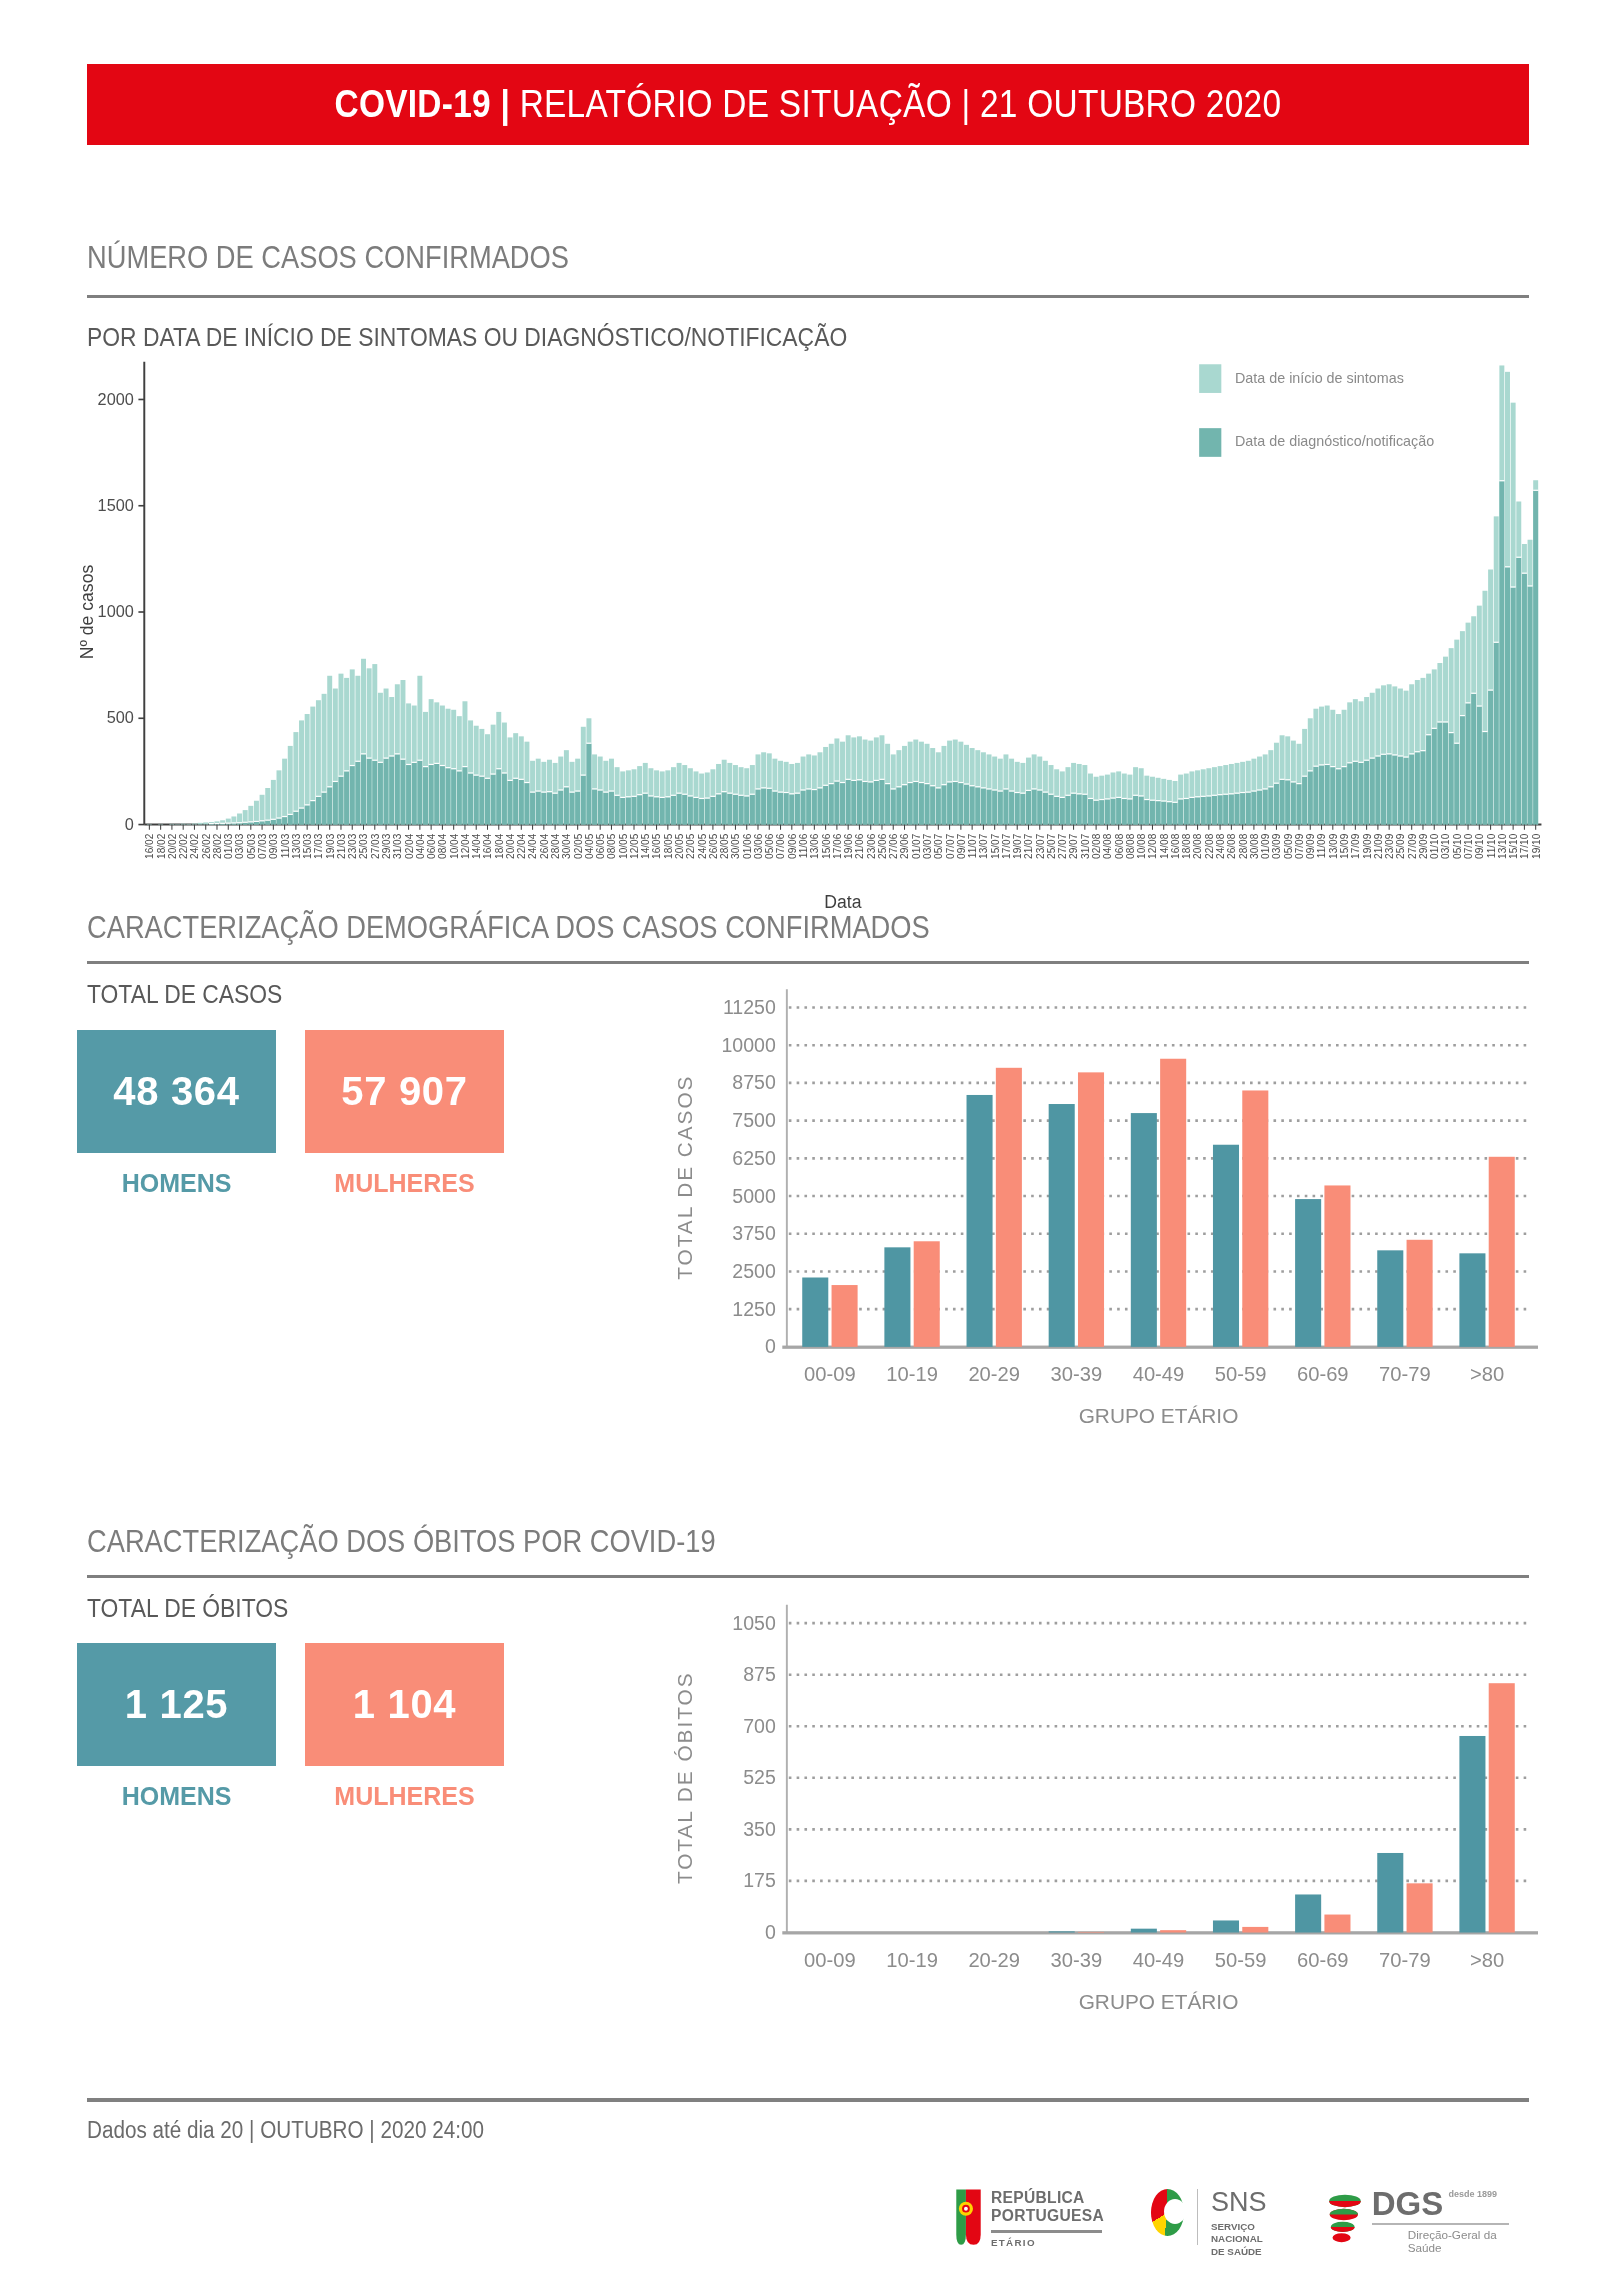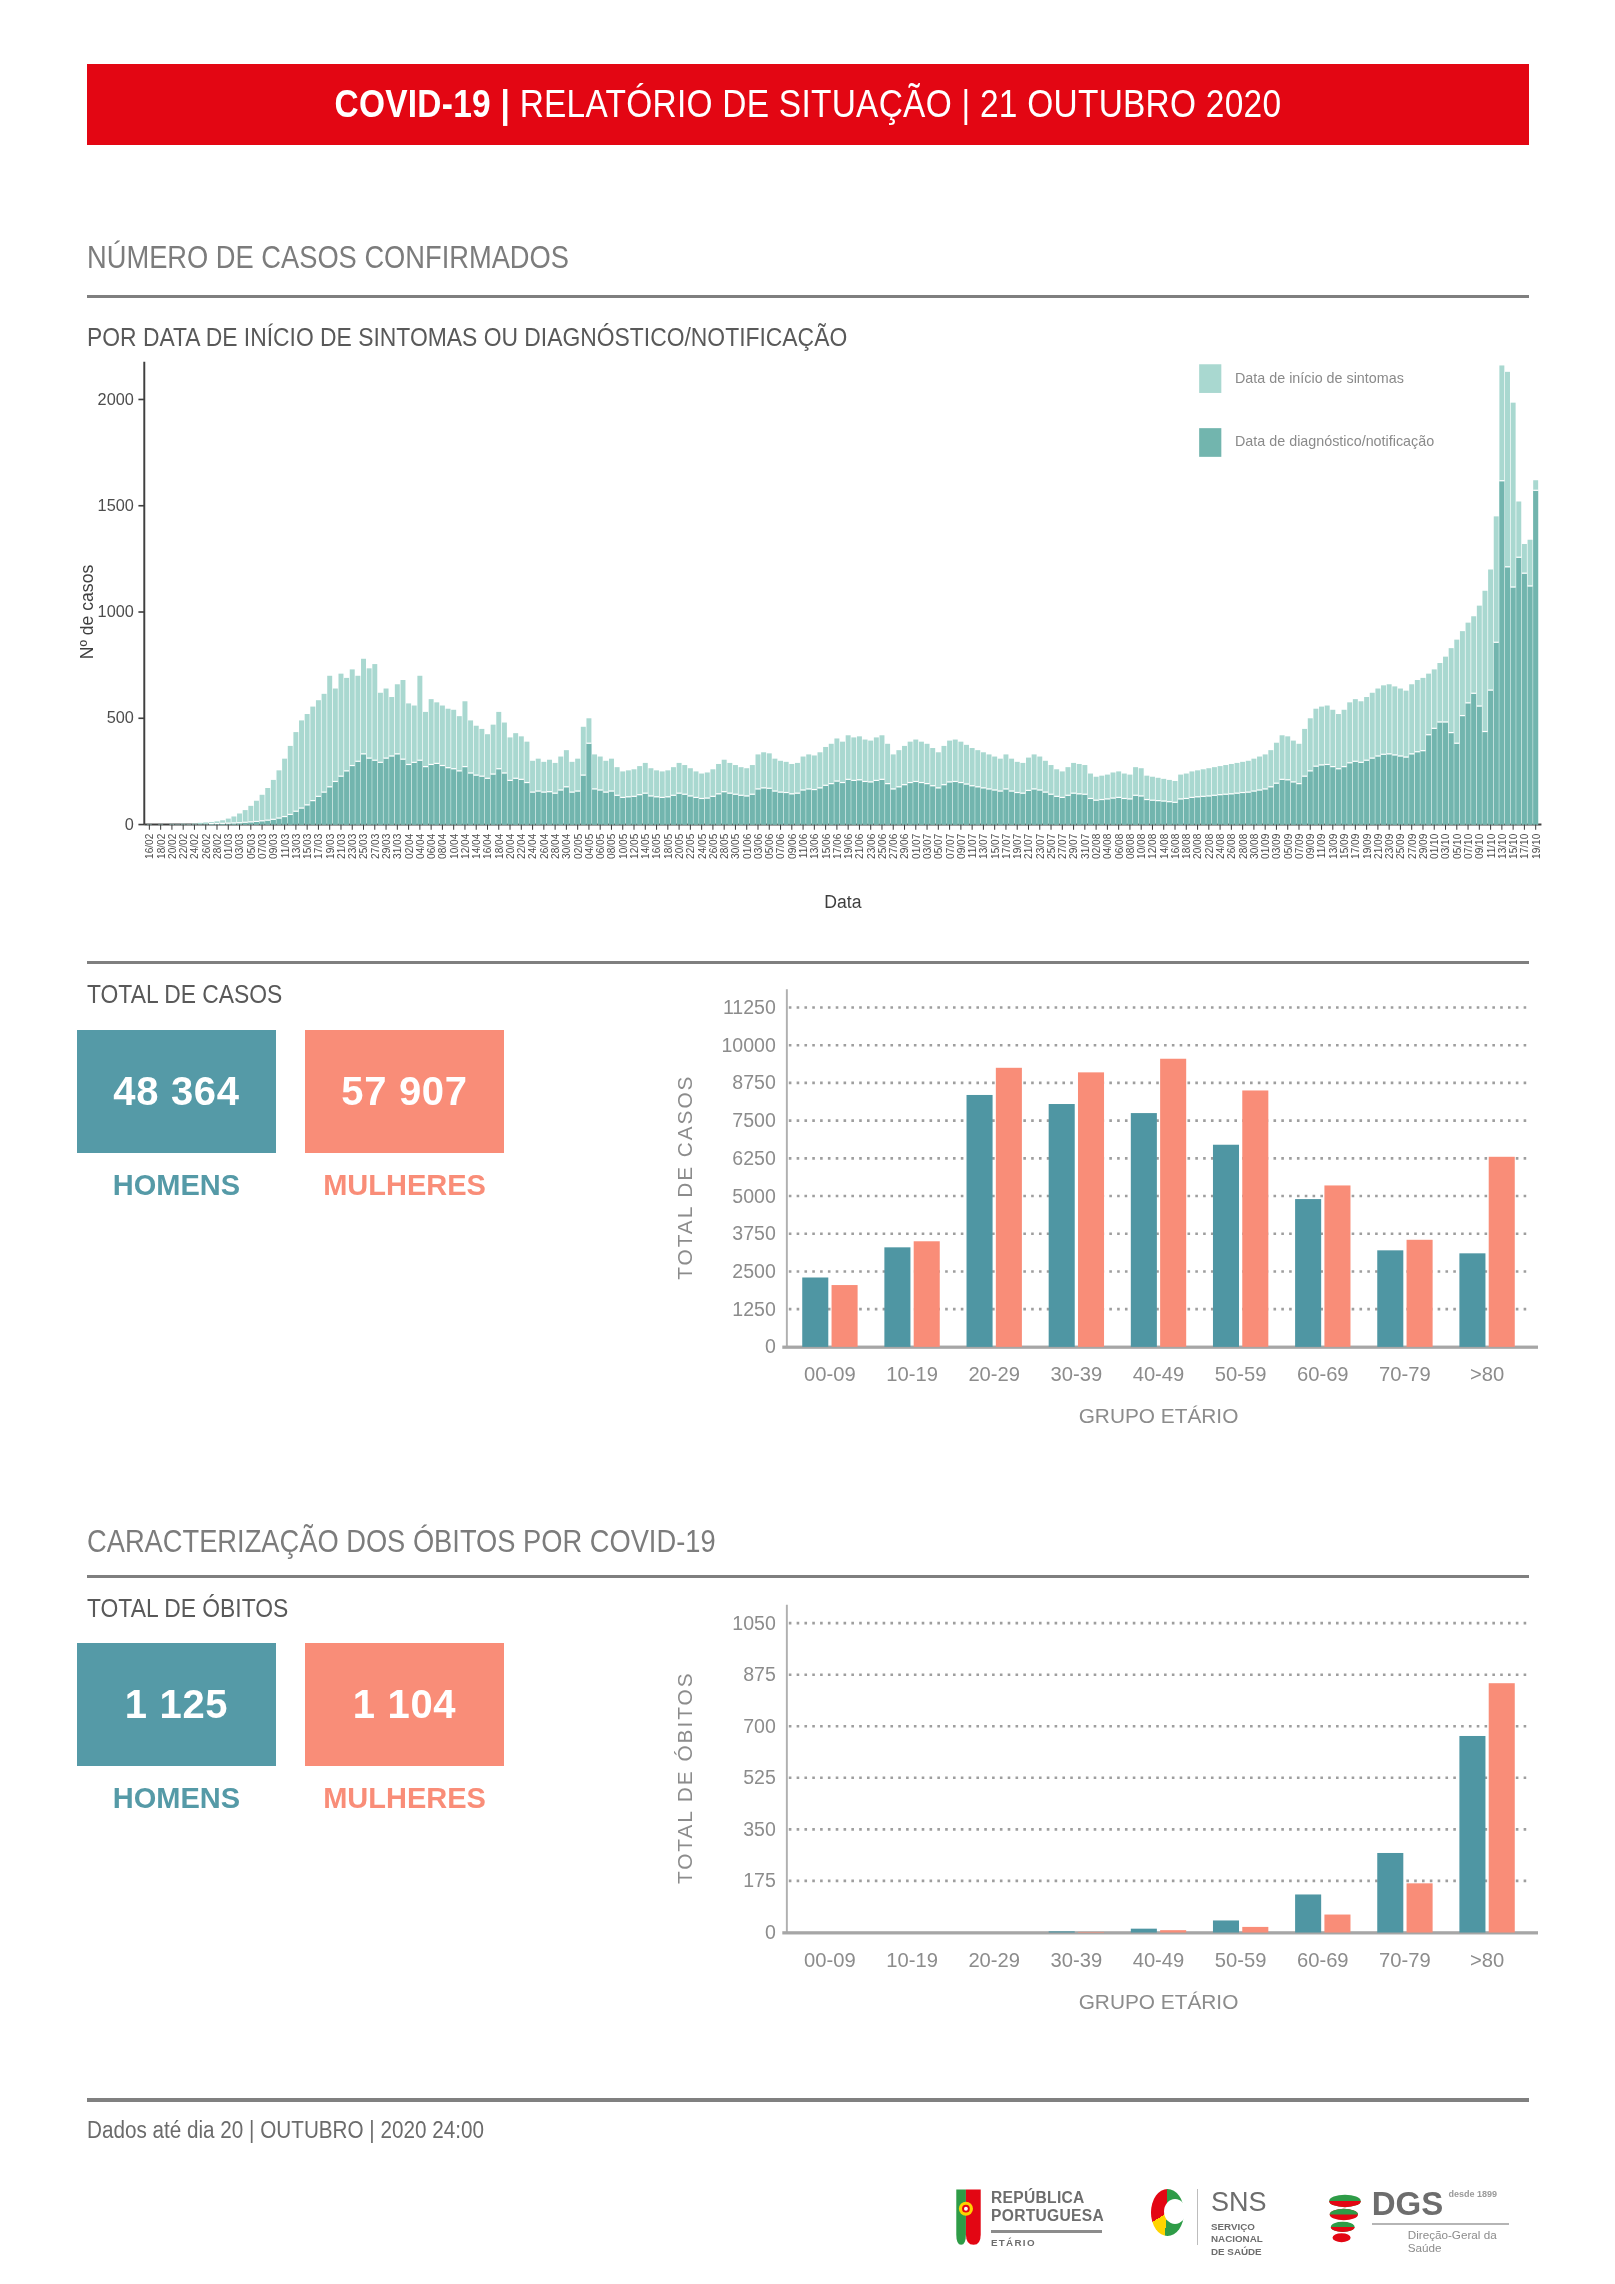--- a/index.html
+++ b/index.html
@@ -8,21 +8,21 @@
   .banner{position:absolute;left:87px;top:64px;width:1442px;height:81px;
           display:flex;align-items:center;justify-content:center;color:#fff;}
   .banner .cond{font-size:38px;letter-spacing:0.3px;}
   .cond{display:inline-block;transform:scaleX(.88);transform-origin:center;white-space:nowrap;}
   .condL{display:inline-block;transform:scaleX(.88);transform-origin:left;white-space:nowrap;}
   .h1{position:absolute;left:87px;color:#7c7c7c;font-size:31px;font-weight:400;}
   .rule{position:absolute;left:87px;width:1442px;height:3.3px;background:#7f7f7f;}
   .sub{position:absolute;left:87px;color:#595959;font-size:26px;font-weight:400;}
   .statbox{position:absolute;width:199px;height:123px;display:flex;align-items:center;
            justify-content:center;color:#fff;font-size:40px;font-weight:700;letter-spacing:0.7px;}
-  .statlabel{position:absolute;width:199px;text-align:center;font-size:29px;font-weight:700;}
+  .statlabel{position:absolute;width:199px;text-align:center;font-size:25px;font-weight:700;}
   .chartbox{position:absolute;}
   .footrule{position:absolute;left:87px;width:1442px;height:3.9px;background:#808080;}
   .footnote{position:absolute;left:87px;color:#6b6b6b;font-size:23.5px;}
   .logos{position:absolute;top:2189px;left:955px;width:521px;display:flex;align-items:flex-start;gap:47px;}
   .logo{display:flex;align-items:flex-start;gap:9px;color:#6d6d6d;}
   .rp-t1{font-size:15.6px;font-weight:700;letter-spacing:0.3px;line-height:1.15;}
   .rp-line{height:2.6px;background:#8c8c8c;margin:5.2px 0 3.9px 0;width:111px;}
   .rp-t2{font-size:9.8px;font-weight:700;letter-spacing:1.3px;}
   .sns-ring{width:47px;height:47px;border-radius:50%;
             background:conic-gradient(#2e9c47 0 52%,#ffd400 52% 66%,#e30613 66% 100%);
@@ -1043,20 +1043,23 @@
         <text transform="translate(38,394) rotate(-90)" text-anchor="middle" font-size="27" fill="#3f3f3f">Nº de casos</text>
         <text x="1188.5" y="848" text-anchor="middle" font-size="27" fill="#3f3f3f">Data</text>
         <g>
           <rect x="1735" y="14" width="34" height="44" fill="#a9d8d0"></rect>
           <text x="1790" y="42" font-size="22" fill="#8a8a8a">Data de início de sintomas</text>
           <rect x="1735" y="112" width="34" height="44" fill="#72b5ae"></rect>
           <text x="1790" y="140" font-size="22" fill="#8a8a8a">Data de diagnóstico/notificação</text>
         </g>
       </svg></div>
 
+  <div class="h1" style="top:910px">
+    <span class="condL">CARACTERIZAÇÃO DEMOGRÁFICA DOS CASOS CONFIRMADOS</span>
+  </div>
   <div class="rule" style="top:961px"></div>
   <div class="sub" style="top:979px">
     <span class="condL">TOTAL DE CASOS</span>
   </div>
 
   <div class="statbox" id="box-cases-men" style="left: 77px; top: 1030px; background: rgb(85, 154, 167);">
     <span>48 364</span>
   </div>
   <div class="statbox" id="box-cases-women" style="left: 305px; top: 1030px; background: rgb(249, 141, 120);">
     <span>57 907</span>

